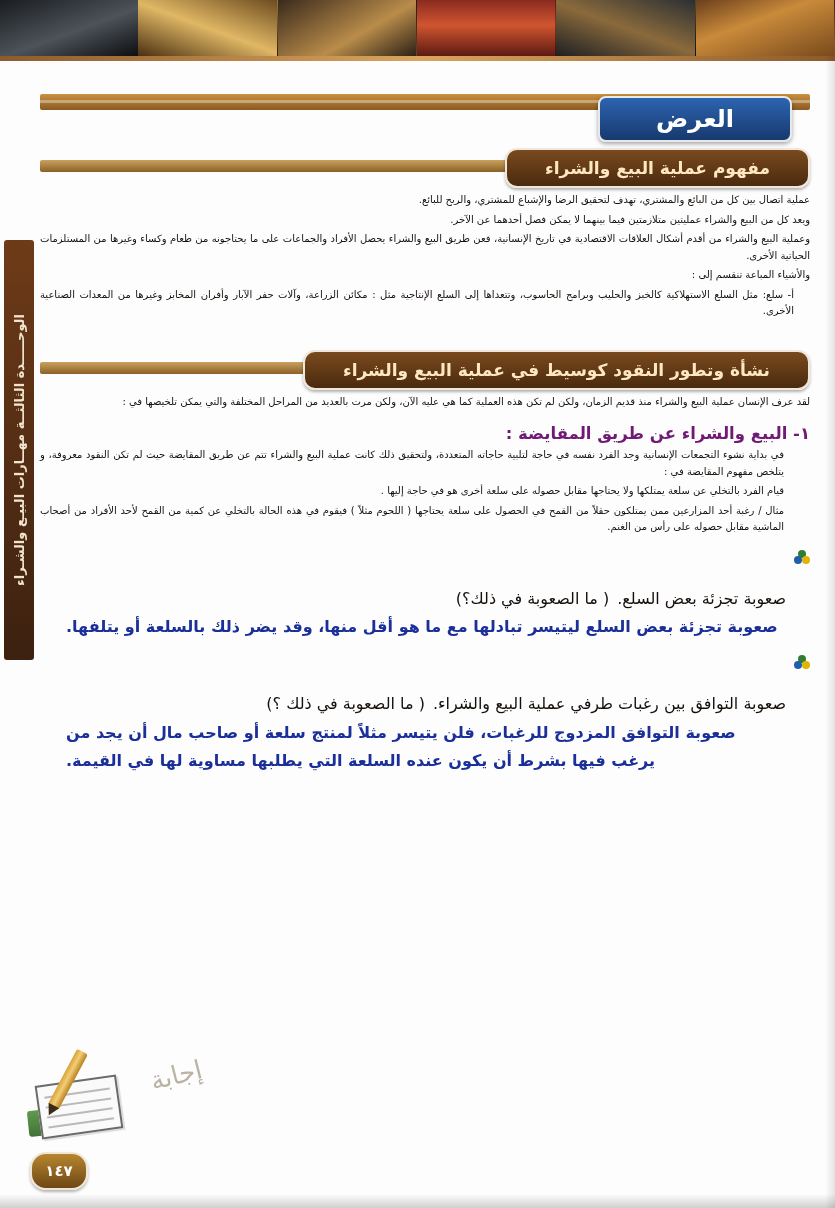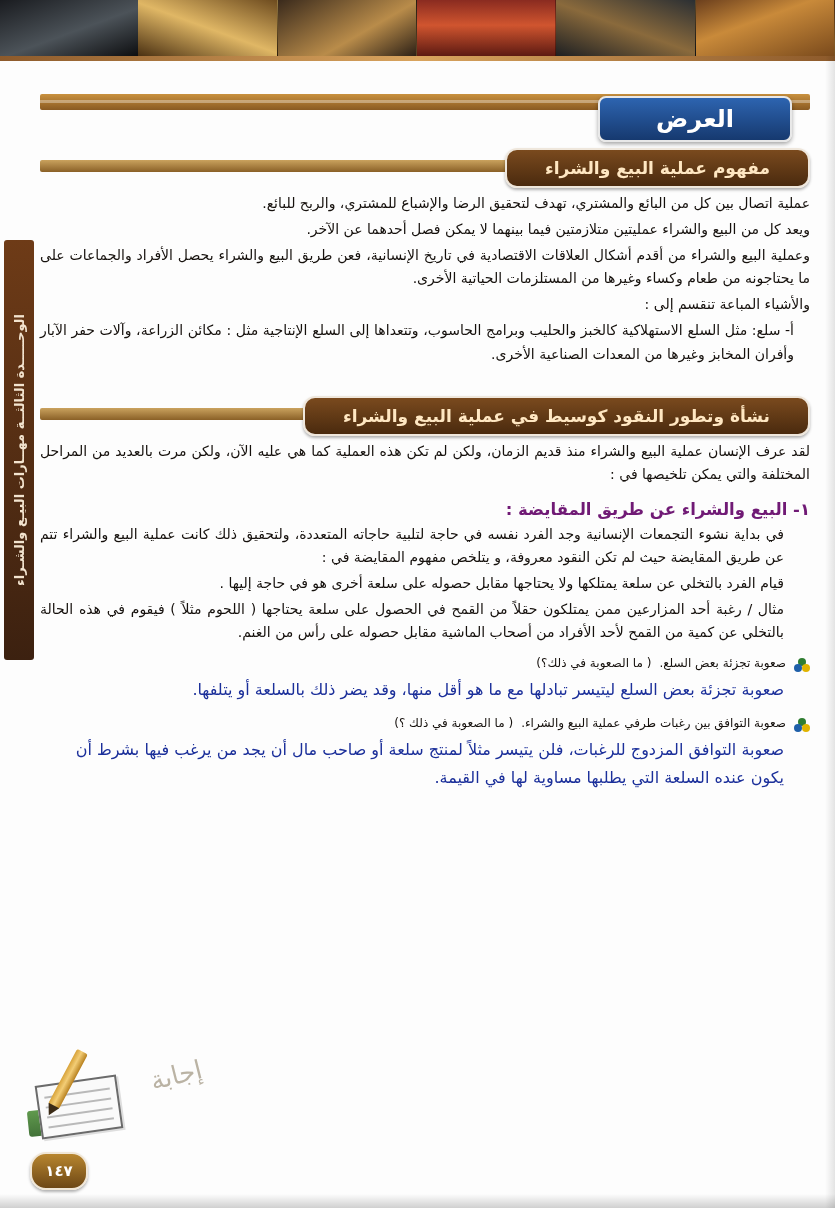--- a/index.html
+++ b/index.html
@@ -101,21 +101,21 @@
     border:2px solid #efe7dc;
     border-radius:12px;
     box-shadow:0 2px 3px rgba(0,0,0,.3);
     display:flex;align-items:center;justify-content:center;
     color:#ffe7c2;font-size:17px;font-weight:bold;letter-spacing:1px;
     white-space:nowrap;
   }
 
   p.body{
     margin:3px 0;
-    font-size:14px;
+    font-size:10px;
     line-height:1.65;
     color:#15100c;
     text-align:justify;
     text-justify:inter-word;
     direction:rtl;
   }
   p.body.indent{padding-right:16px;}
   p.body.indentmore{padding-right:26px;}
 
   .subhead{
@@ -131,30 +131,30 @@
   .flower{
     flex:0 0 auto;width:16px;height:16px;margin-top:4px;position:relative;
   }
   .flower span{
     position:absolute;width:8px;height:8px;border-radius:50%;
   }
   .flower .p1{background:#2f7d32;top:0;right:4px;}
   .flower .p2{background:#e0b400;top:6px;right:0;}
   .flower .p3{background:#1f5fa9;top:6px;right:8px;}
   .bullet-text{
-    font-size:12px;color:#15100c;direction:rtl;line-height:1.6;
+    font-size:16px;color:#15100c;direction:rtl;line-height:1.6;margin-top:40px;
   }
   .qmark{color:#15100c;}
 
   .answer{
     color:#1b2f9a;
-    font-weight:normal;
+    font-weight:bold;
     font-size:16px;
     line-height:1.75;
-    text-align:right;
+    text-align:left;
     direction:rtl;
     margin:2px 26px 6px 26px;
   }
 
   
   .doodle{
     position:absolute;left:28px;bottom:66px;width:120px;height:96px;
     pointer-events:none;
   }
   .doodle .pad{

